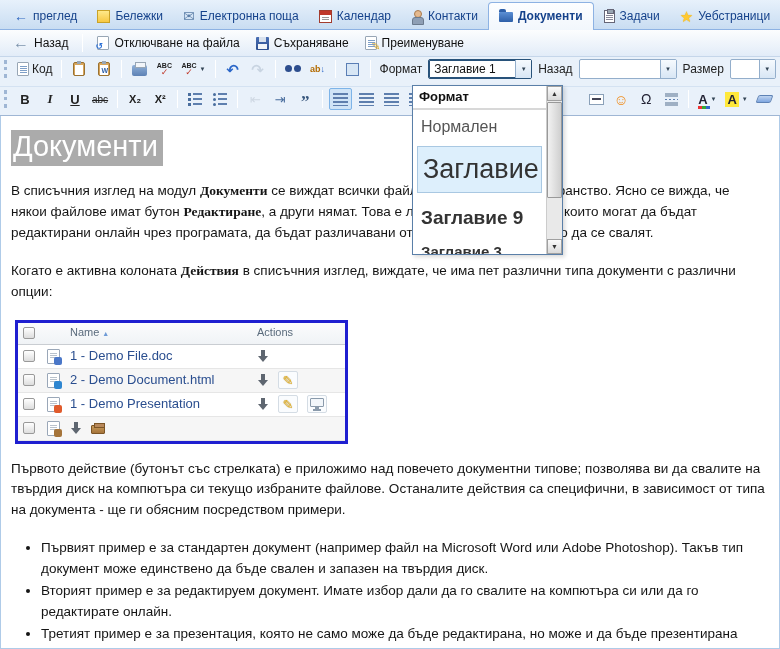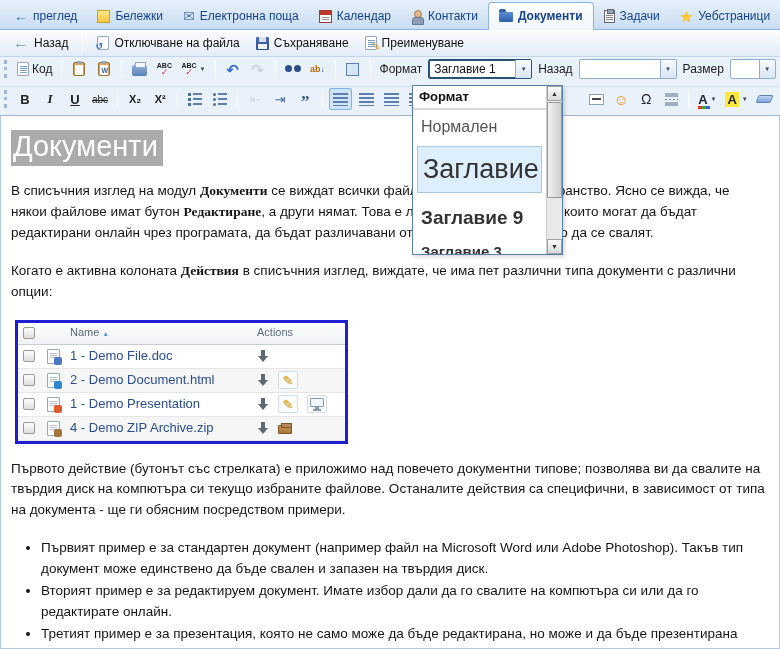--- a/index.html
+++ b/index.html
@@ -481,21 +481,20 @@
       </div>
       <div class="trow">
         <span class="tc-cb">
             <span class="cbx"></span>
           </span>
         <span class="tc-ic">
             <span class="ficon">
               <span class="badge b-zip"></span>
             </span>
           </span>
-        <span class="tc-name"><a class="rlink">4 - Demo ZIP Archive.zip</a></span>
         <span class="tc-act">
           <span class="dl-arrow"></span>
           <span class="zipext-icon"></span>
         </span>
       </div>
     </div>
 
     <p>Първото действие (бутонът със стрелката) е приложимо над повечето документни типове; позволява ви да свалите на твърдия диск на компютъра си текущо избраните файлове. Останалите действия са специфични, в зависимост от типа на документа - ще ги обясним посредством примери.</p>
     <ul>
       <li>Първият пример е за стандартен документ (например файл на Microsoft Word или Adobe Photoshop). Такъв тип документ може единствено да бъде свален и запазен на твърдия диск.</li>

